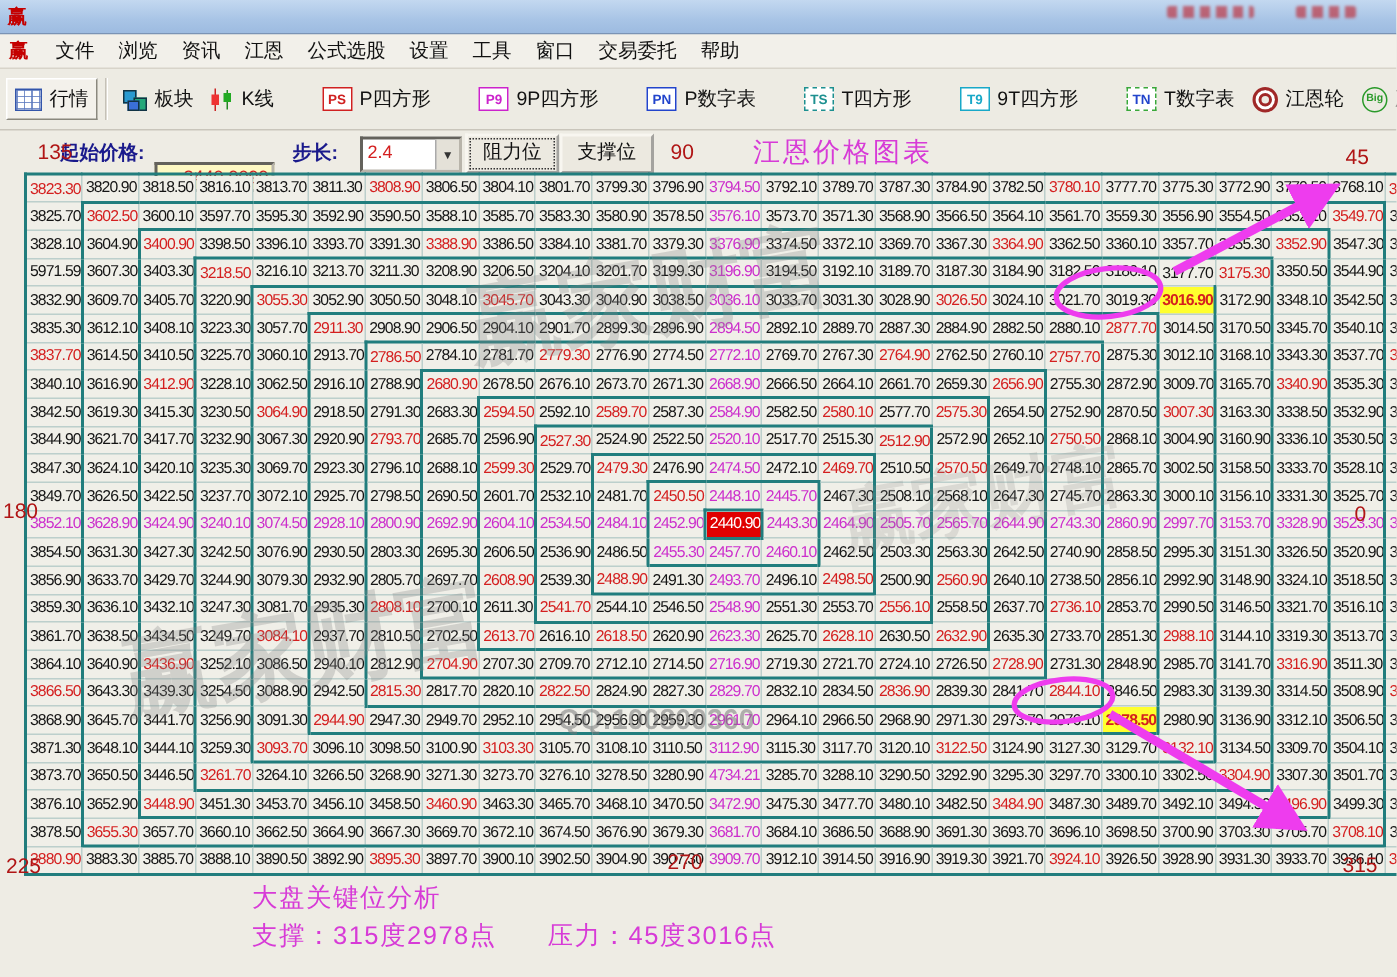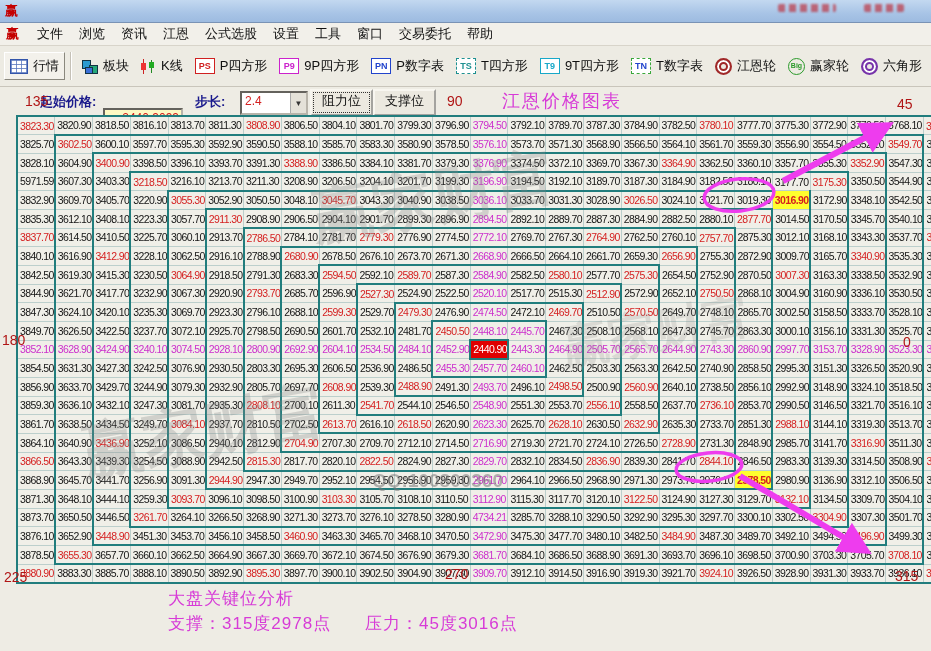--- a/index.html
+++ b/index.html
@@ -17,21 +17,21 @@
     border-bottom:1px solid #d8d4ca;display:flex;align-items:center;font-size:13px;color:#111;}
   #menu-logo{color:#c40000;font-weight:bold;font-size:13px;margin:0 10px 0 6px;}
   .menu-item{padding:2px 8px;cursor:default;text-align:center;}
   
   #toolbar{position:absolute;left:0;top:46px;width:931px;height:40px;background:#edebe3;
     border-bottom:1px solid #c9c5bb;display:flex;align-items:center;font-size:13px;color:#111;}
   .tb-item{display:flex;align-items:center;gap:5px;padding:4px 5px;margin:0 1px;white-space:nowrap;}
   .tb-item.pressed{border:1px solid;border-color:#fff #8a887e #8a887e #fff;background:#f3f1eb;margin-left:4px;}
   .tb-sep{width:2px;height:28px;border-left:1px solid #c5c1b7;border-right:1px solid #fff;margin:0 4px;}
   .badge{display:inline-block;width:18px;height:14px;line-height:14px;text-align:center;
-    font-size:9px;font-weight:bold;background:#fff;}
+    font-size:9px;font-weight:bold;background:#fff;margin-left:20px;}
   
   .ctl-label{position:absolute;font-weight:bold;color:#1a1a8c;font-size:13px;}
   #start-price-input{position:absolute;left:103px;top:108px;width:72px;height:16px;
     border:2px inset #b8b4aa;background:#fef9c3;color:#d42020;font-size:12px;
     font-family:"Liberation Sans",sans-serif;padding:0 2px;text-align:right;}
   #step-combo{position:absolute;left:240px;top:91px;width:64px;height:20px;border:2px inset #b8b4aa;
     background:#fff;display:flex;}
   #step-value{flex:1;color:#d42020;font-size:12px;padding:1px 3px;}
   #combo-btn{width:15px;background:#e4e1d8;border-left:1px solid #aaa;display:flex;
     align-items:center;justify-content:center;font-size:8px;color:#333;}

